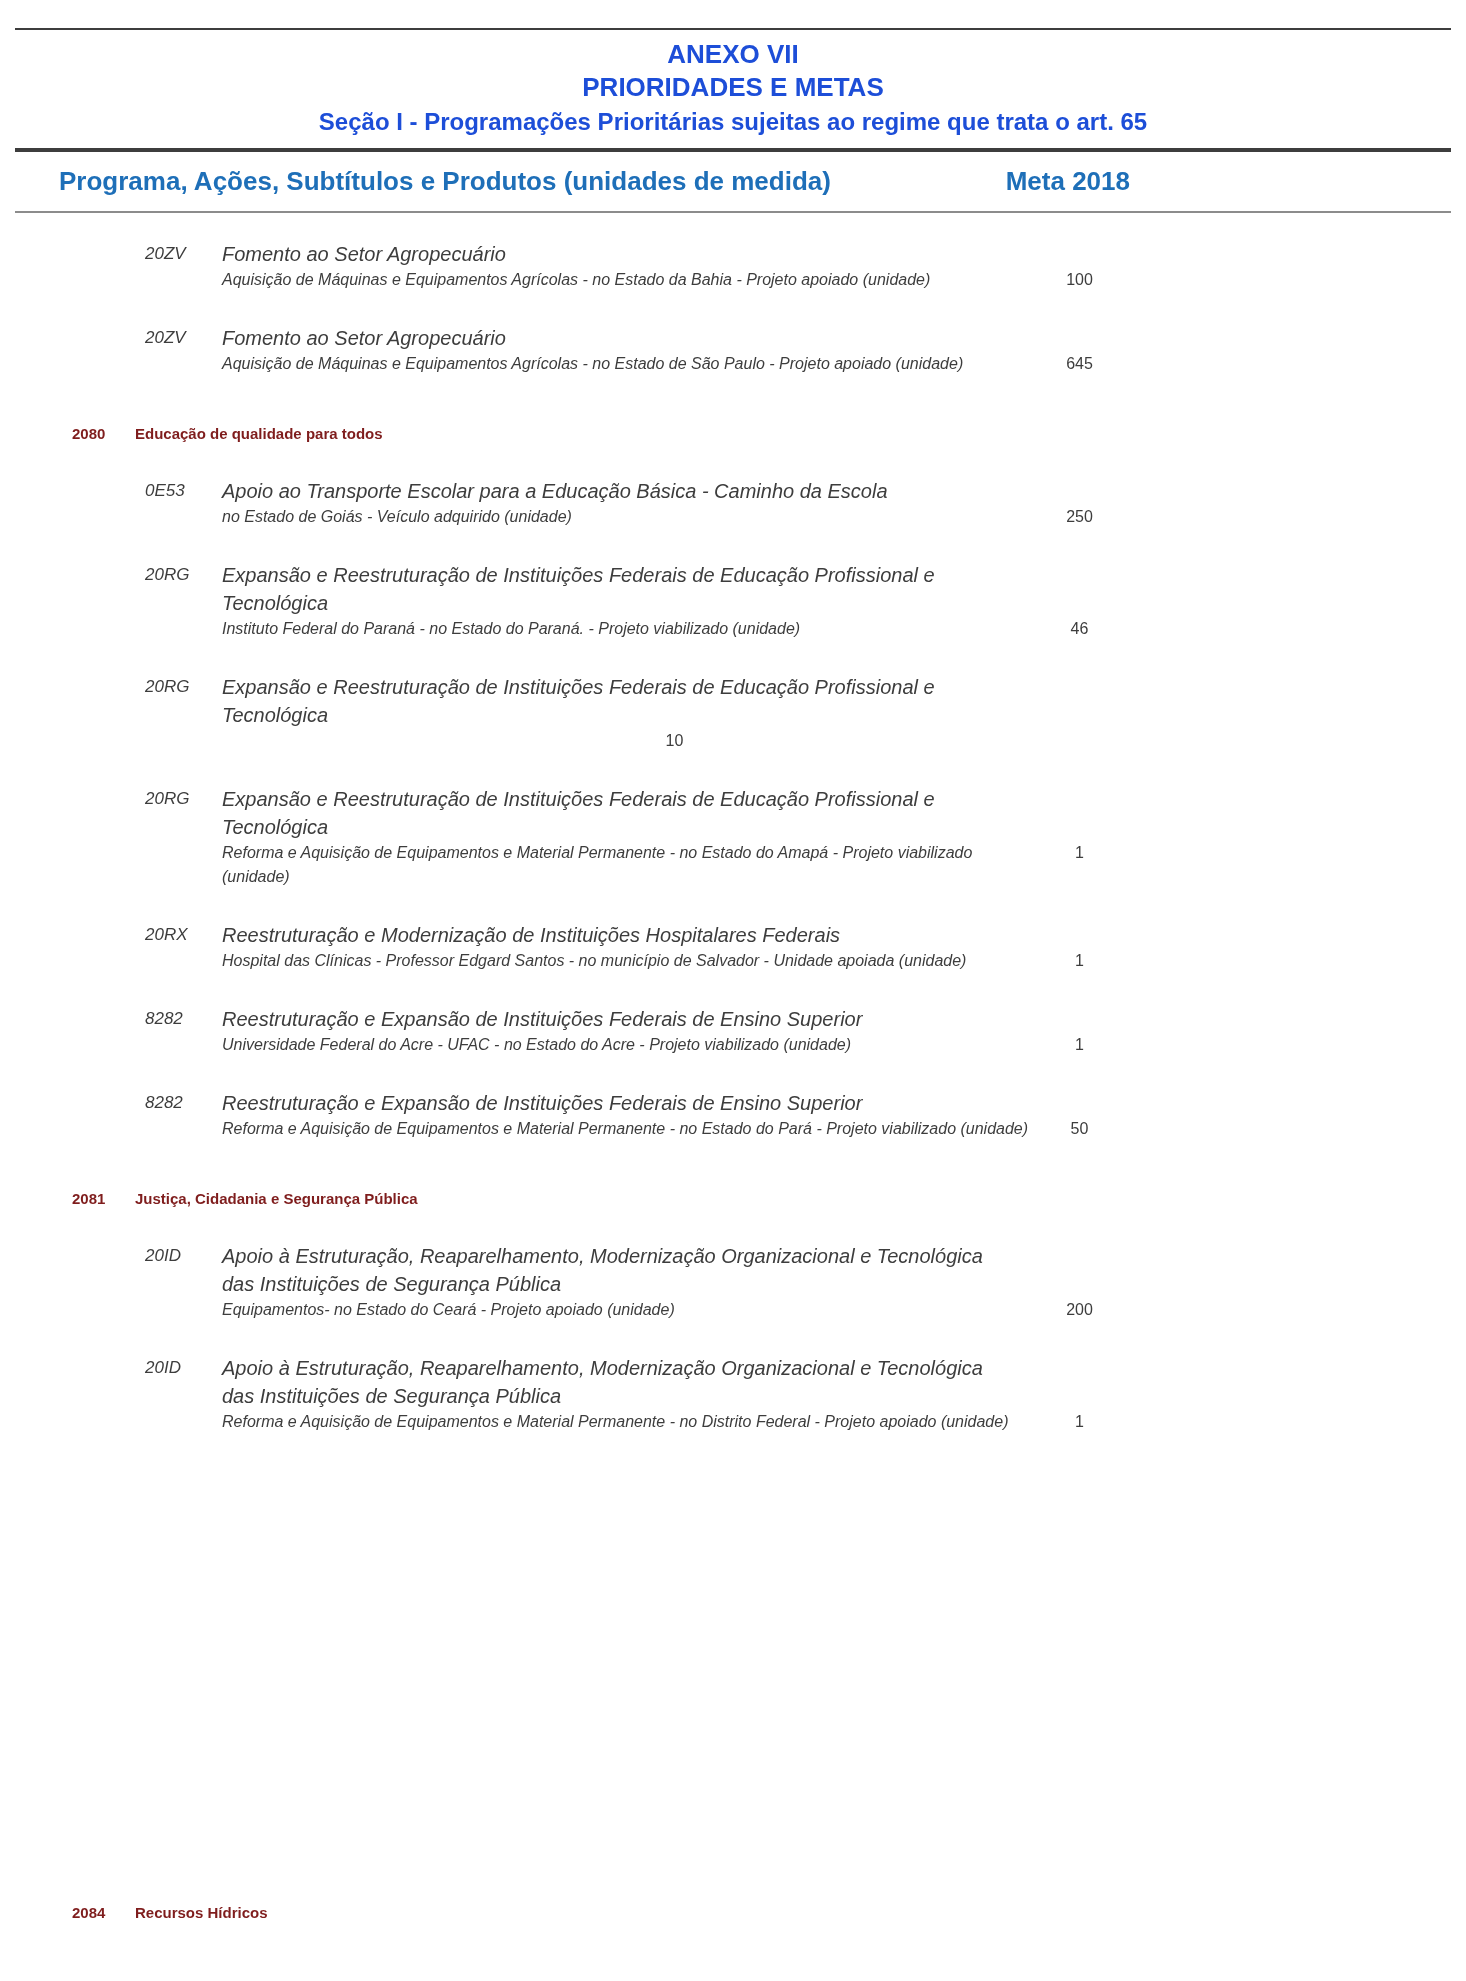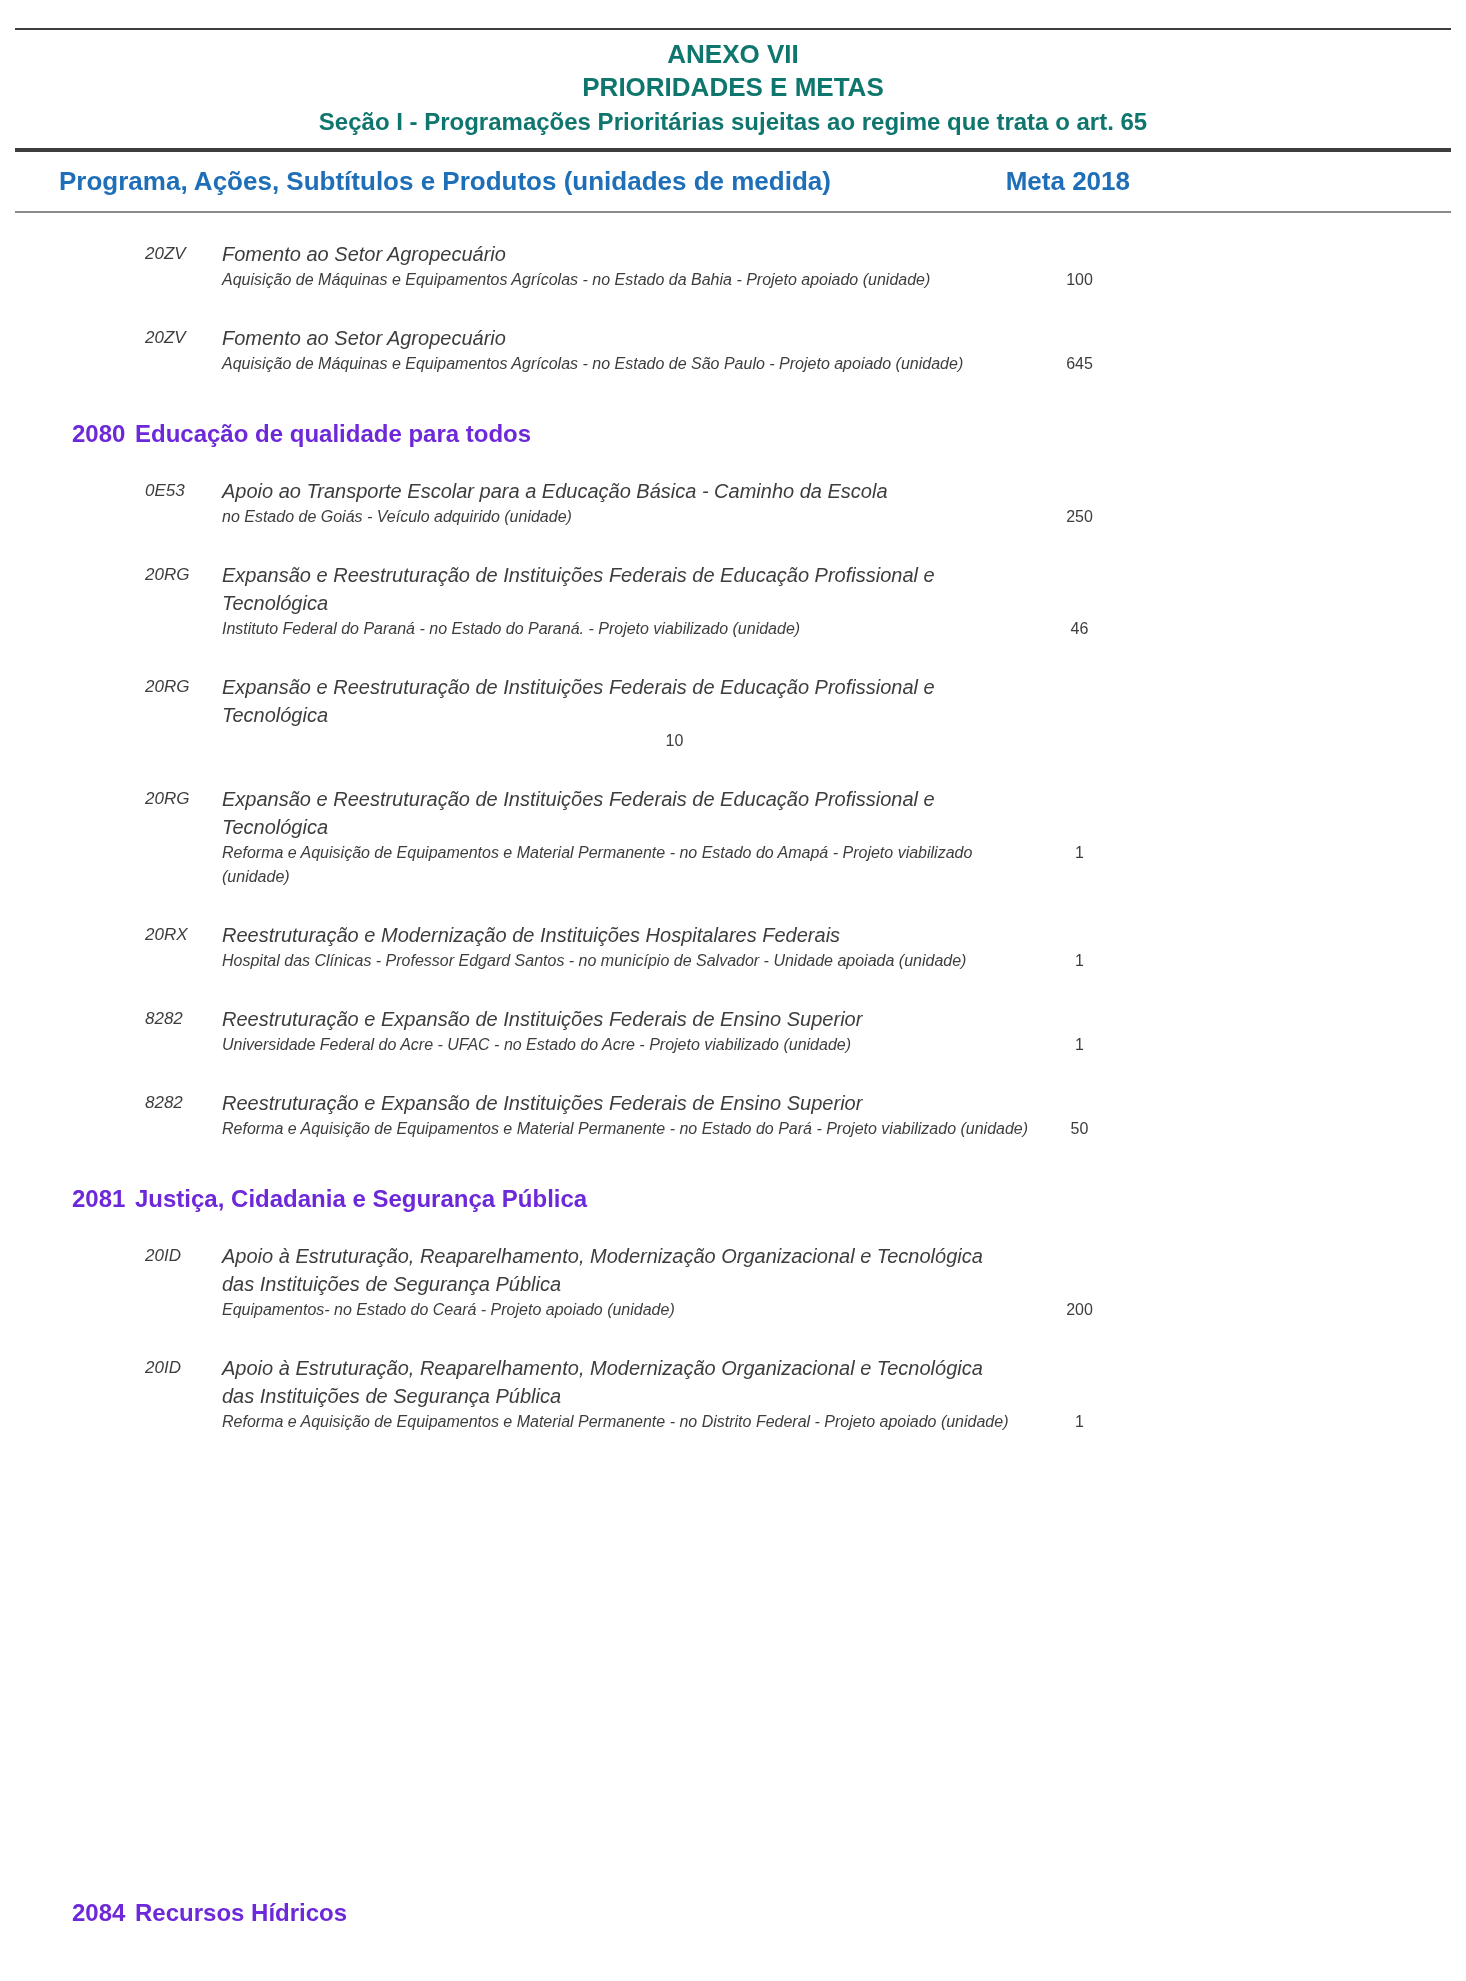--- a/index.html
+++ b/index.html
@@ -21,21 +21,21 @@
     font-family: "Liberation Sans", "DejaVu Sans", sans-serif;
     color: var(--text);
   }
   .rule-top {
     margin: 28px 15px 0 15px;
     border-top: 2px solid var(--rule-dark);
   }
   .doc-header {
     margin-top: 8px;
     text-align: center;
-    color: #0f766e;
+    color: #1d4ed8;
   }
   .h1 {
     font-size: 26px;
     font-weight: bold;
     line-height: 33px;
   }
   .h2 {
     font-size: 24px;
     font-weight: bold;
     line-height: 32px;
@@ -101,23 +101,23 @@
     line-height: 24px;
     white-space: nowrap;
   }
   
   .program {
     display: flex;
     margin-left: -73px;   
     padding-top: 12px;
     margin-bottom: 29px;
     font-weight: bold;
-    font-size: 24px;
+    font-size: 15px;
     line-height: 28px;
-    color: #6d28d9;
+    color: #7f1d1d;
   }
   .program:last-child { padding-top: 433px; margin-bottom: 0; }
   .program-code { width: 63px; flex-shrink: 0; }
   .program-title { flex: 1; }
 </style>
 </head>
 <body>
 
 <div class="page">
 

